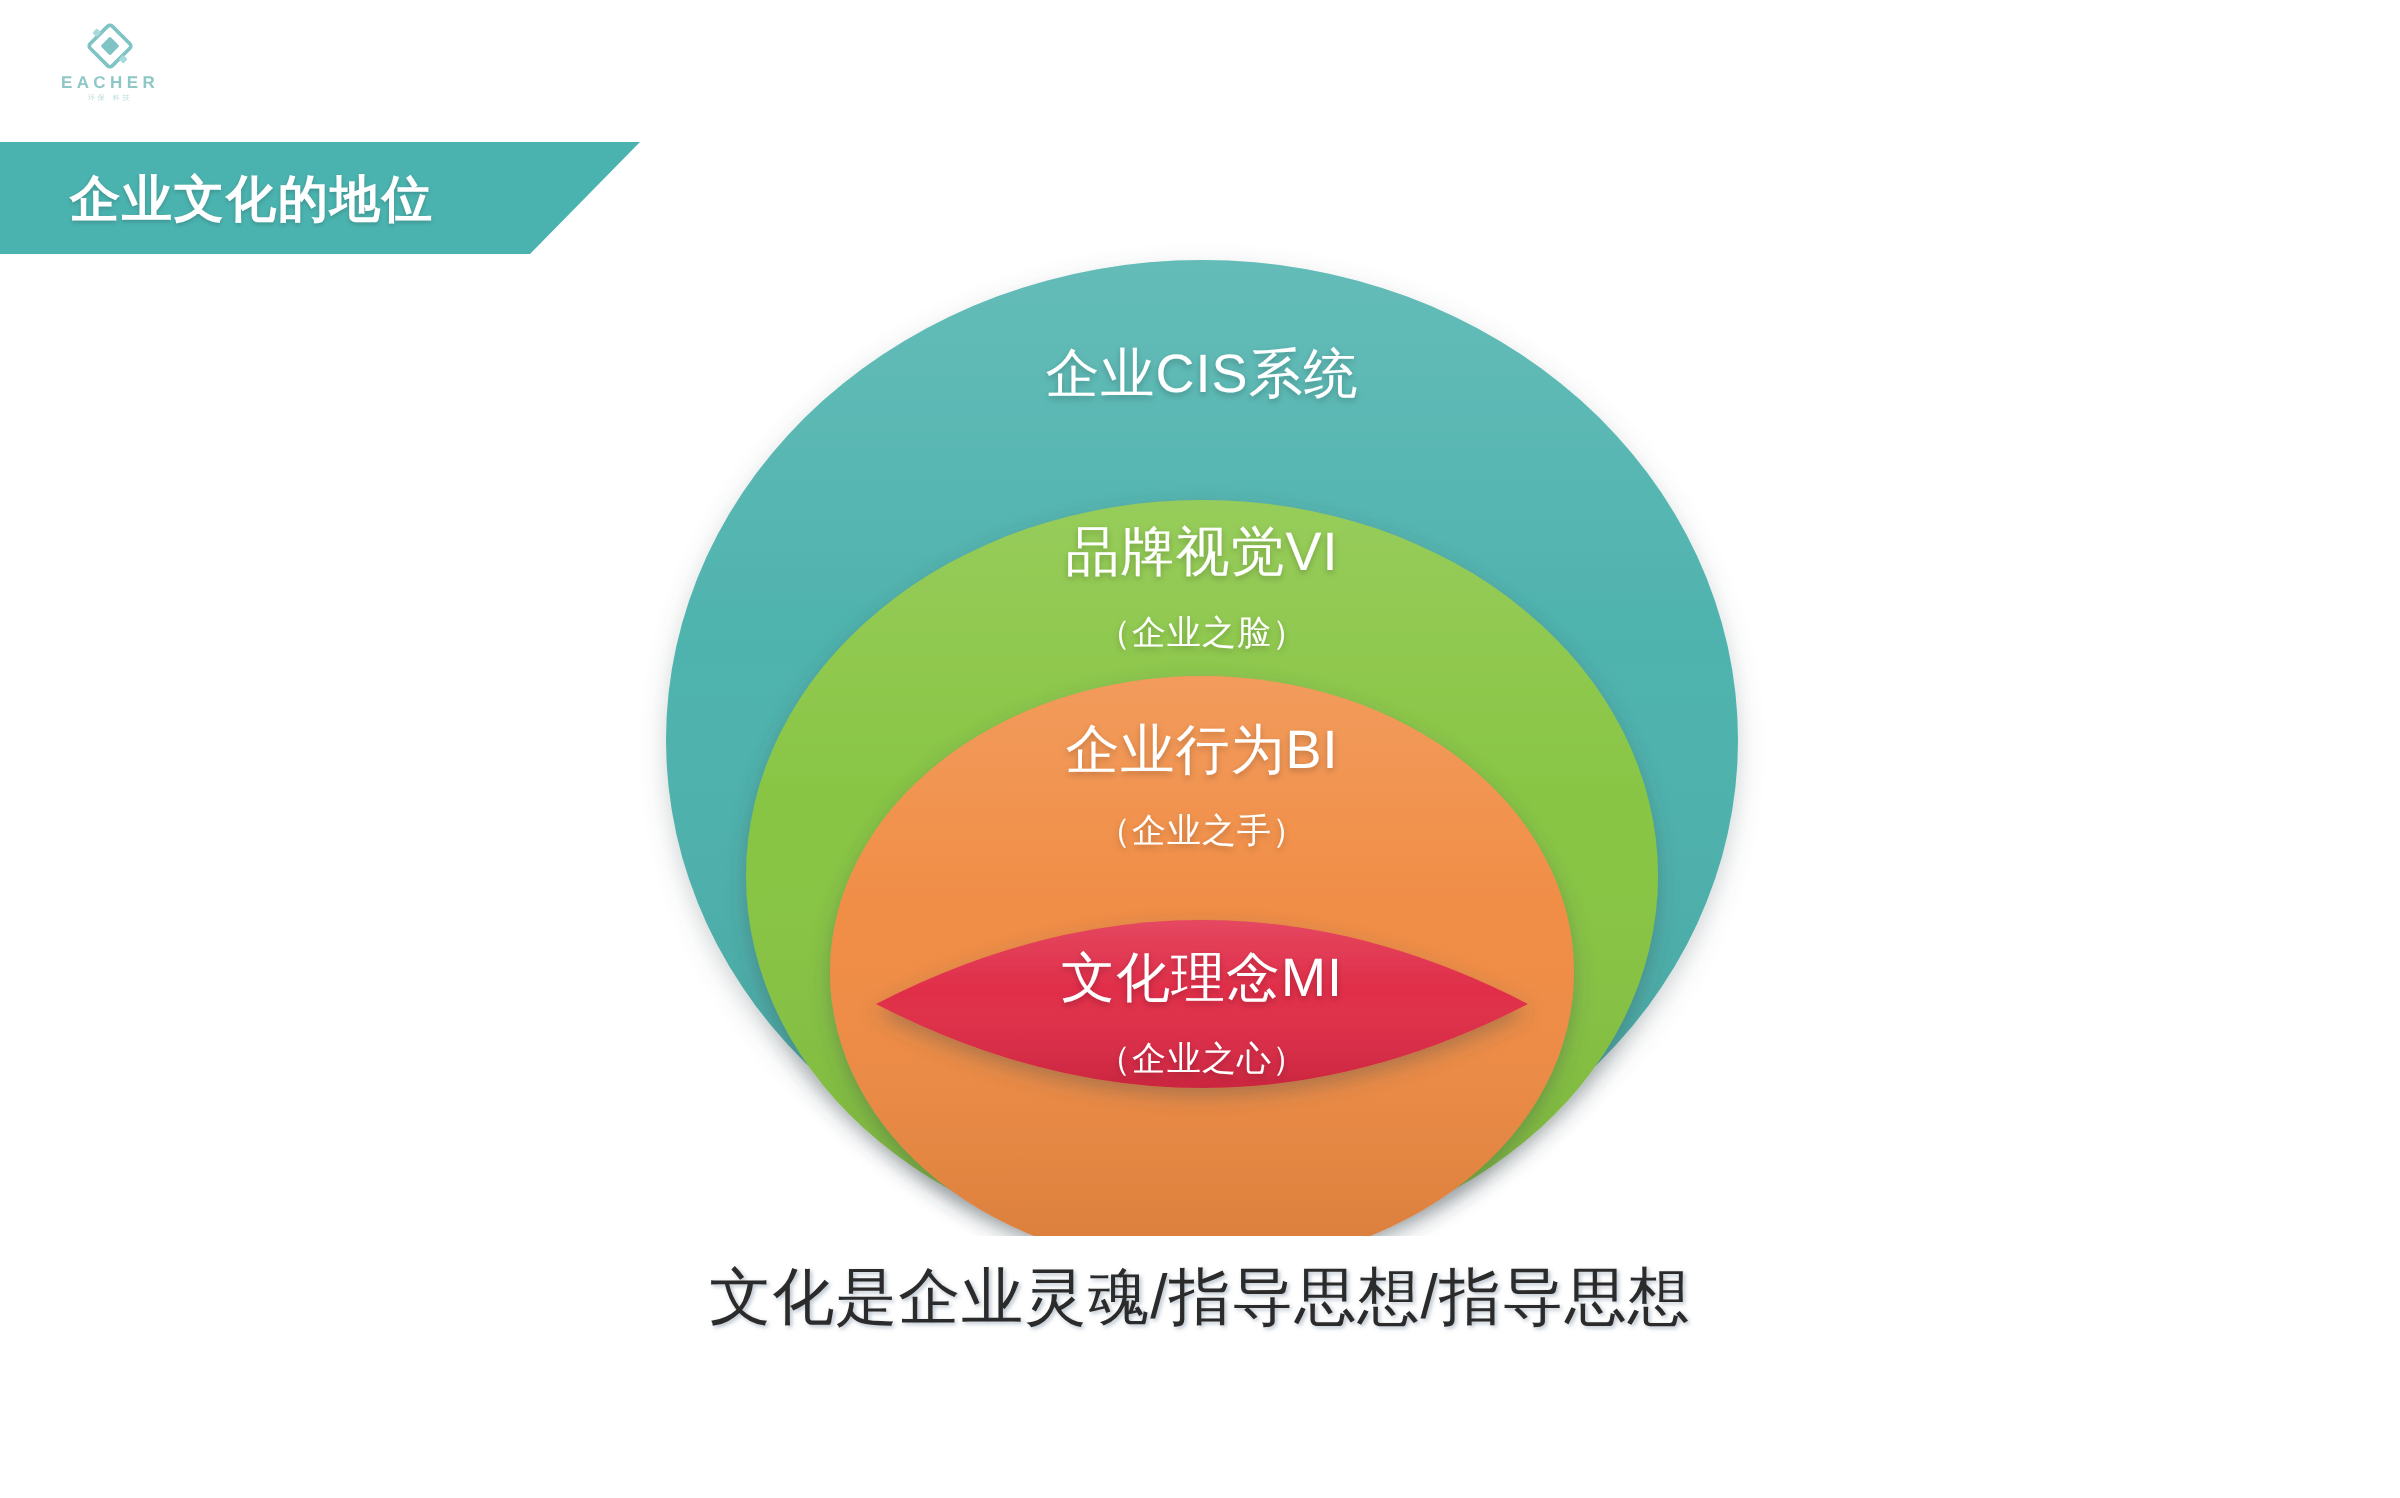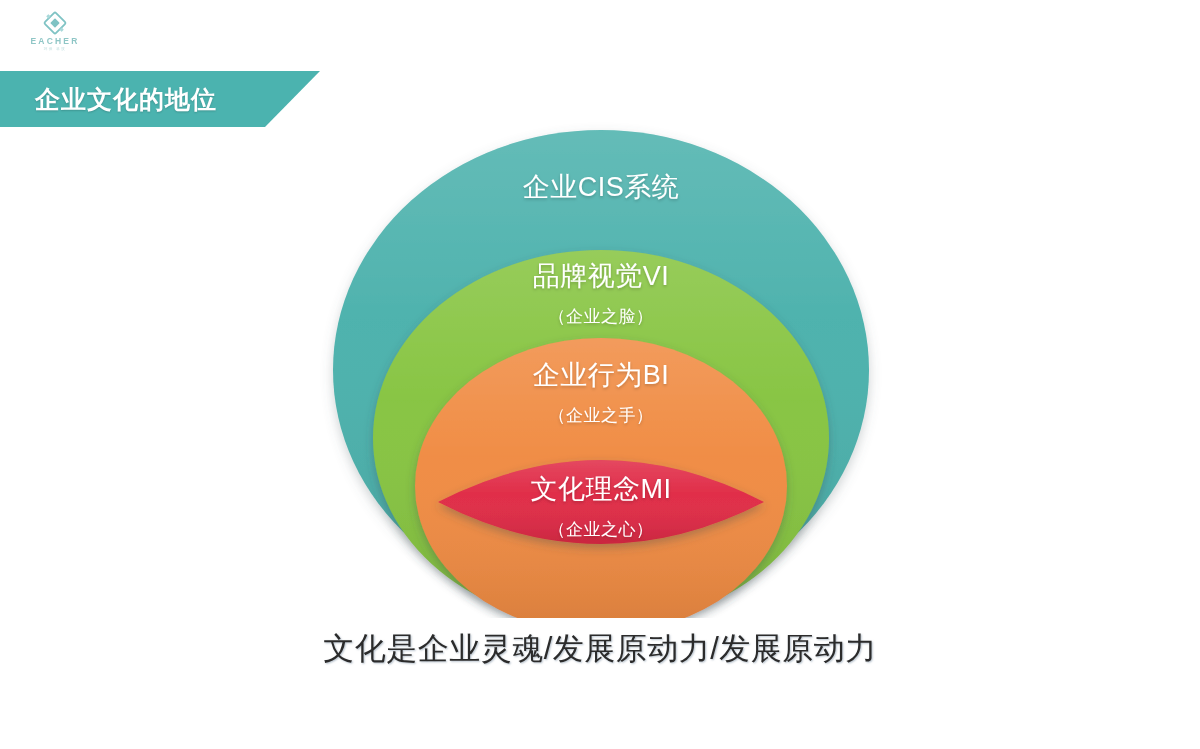--- a/index.html
+++ b/index.html
@@ -224,15 +224,15 @@
       <text class="layer-sub" x="283" y="204" filter="url(#labelGlow)">（企业之脸）</text>
 
       <text class="layer-title" x="283" y="266" filter="url(#labelGlow)">企业行为BI</text>
       <text class="layer-sub" x="283" y="303" filter="url(#labelGlow)">（企业之手）</text>
 
       <text class="layer-title" x="283" y="380" filter="url(#labelGlow)">文化理念MI</text>
       <text class="layer-sub" x="283" y="417" filter="url(#labelGlow)">（企业之心）</text>
     </svg>
   </div>
 
-  <div class="caption">文化是企业灵魂/发展原动力/发展原动力</div>
+  <div class="caption">文化是企业灵魂/指导思想/指导思想</div>
 
 </div>
 
 </body></html>

